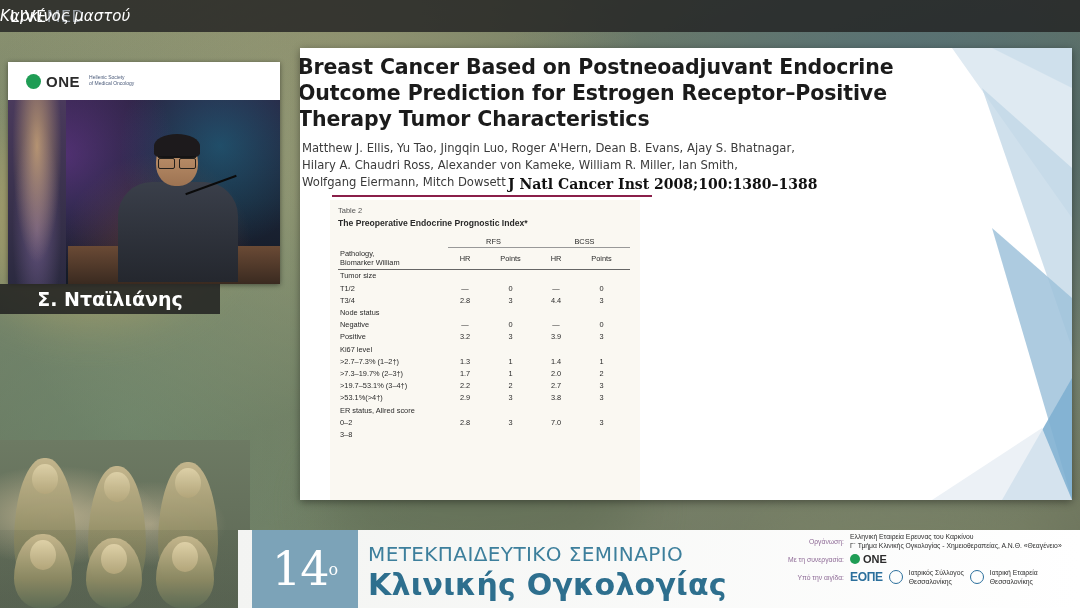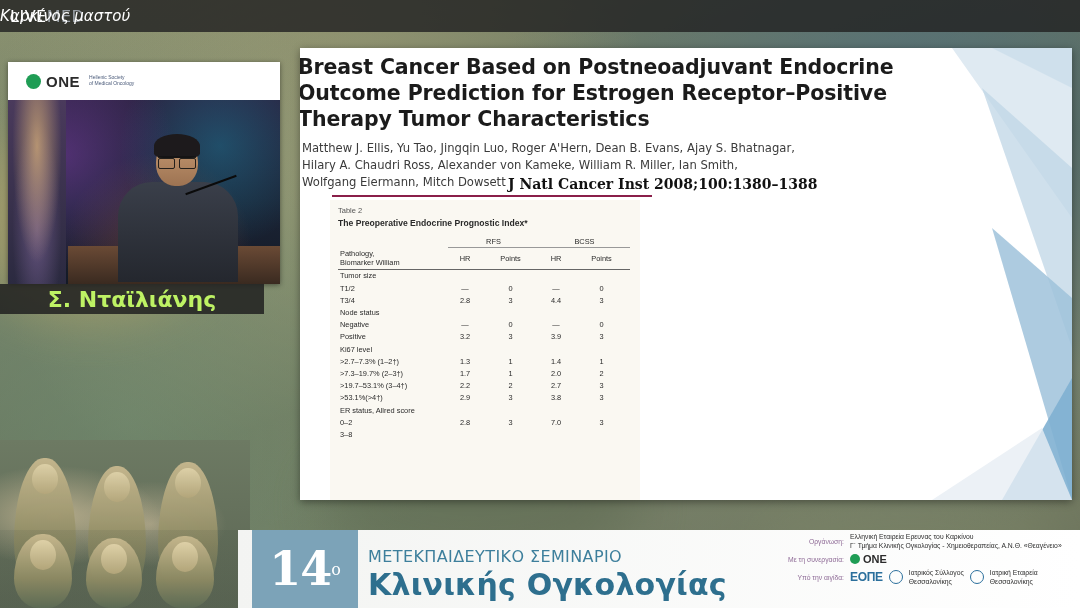--- a/index.html
+++ b/index.html
@@ -139,23 +139,23 @@
   }
   .podium {
     position: absolute; left: 60px; bottom: 0; width: 212px; height: 38px;
     background: linear-gradient(180deg,#6a4a35,#3a2a20);
   }
   .mic {
     position: absolute; left: 176px; top: 84px; width: 54px; height: 2px;
     background: #0b0b0b; transform: rotate(-20deg);
   }
   .speaker-name {
-    position: absolute; left: 0; top: 284px; width: 264px; height: 30px;
+    position: absolute; left: 0; top: 284px; width: 220px; height: 30px;
     background: rgba(32,32,32,0.85);
-    color: #bef264; font-size: 22px; font-weight: bold;
+    color: #ffffff; font-size: 19px; font-weight: bold;
     display: flex; align-items: center; justify-content: center;
     font-family: "DejaVu Sans", sans-serif;
   }
 
   
   .slide {
     position: absolute; left: 300px; top: 48px;
     width: 772px; height: 452px;
     background: #ffffff;
     overflow: hidden;
@@ -213,27 +213,27 @@
   }
   .banner-left-art {
     position: absolute; left: 0; bottom: 0; width: 250px; height: 78px;
   }
   .num14 {
     position: absolute; left: 252px; bottom: 0; width: 106px; height: 78px;
     background: #7ca3b8;
     display: flex; align-items: center; justify-content: center;
     color: #ffffff; font-family: "DejaVu Serif", serif;
   }
-  .num14 .n { font-size: 46px; font-weight: bold; letter-spacing: -1px; }
+  .num14 .n { font-size: 46px; font-weight: normal; letter-spacing: -1px; }
   .num14 .o { font-size: 16px; vertical-align: super; }
   .banner-titles {
     position: absolute; left: 368px; bottom: 6px; color: #2f6f8f;
     font-family: "DejaVu Sans", sans-serif;
   }
-  .banner-titles .l1 { font-size: 16px; letter-spacing: .4px; color: #3d7f9c; }
+  .banner-titles .l1 { font-size: 20px; letter-spacing: .4px; color: #3d7f9c; }
   .banner-titles .l2 { font-size: 30px; font-weight: bold; letter-spacing: .2px; color: #2e6f8e; margin-top: 1px; }
   .banner-right {
     position: absolute; right: 8px; bottom: 4px; width: 290px; height: 72px;
     font-size: 7px; color: #333;
   }
   .br-row { display: flex; align-items: center; gap: 6px; margin-bottom: 3px; }
   .br-label { color: #8e6a96; width: 62px; text-align: right; font-size: 6.8px; }
   .br-text { font-size: 6.8px; color: #2b2b2b; line-height: 9px; }
   .mini-logo { display: flex; align-items: center; gap: 3px; }
   .mini-logo .dot { width: 10px; height: 10px; border-radius: 50%; background: #1f9d55; }

